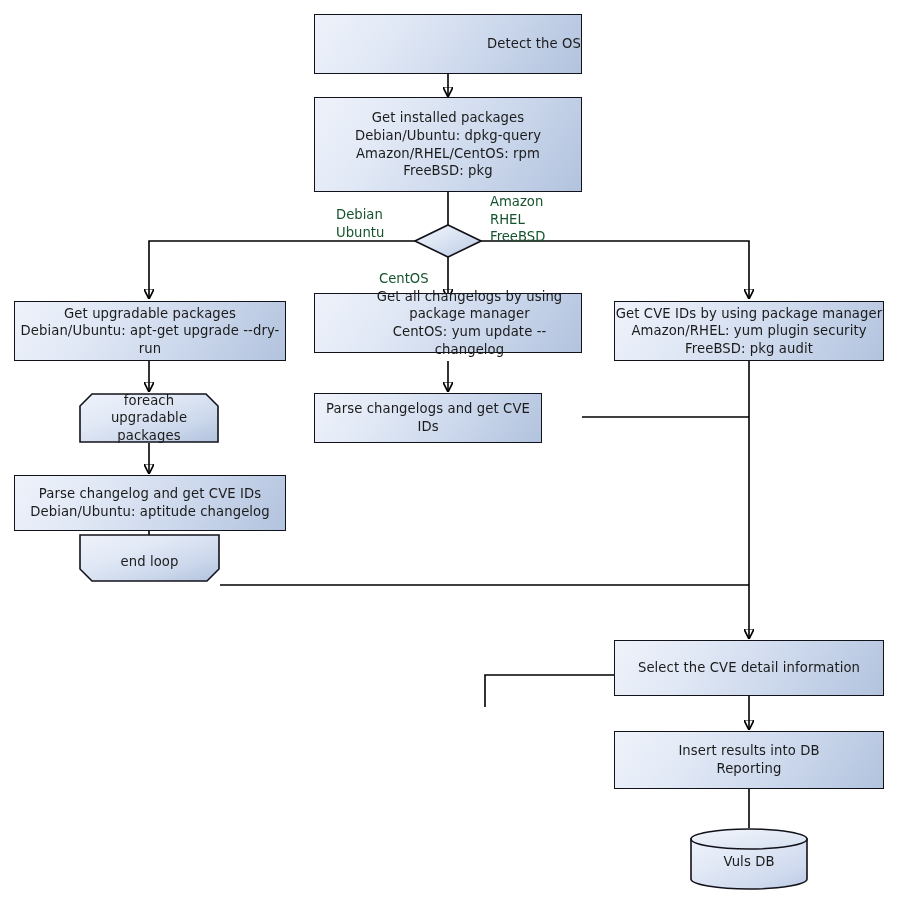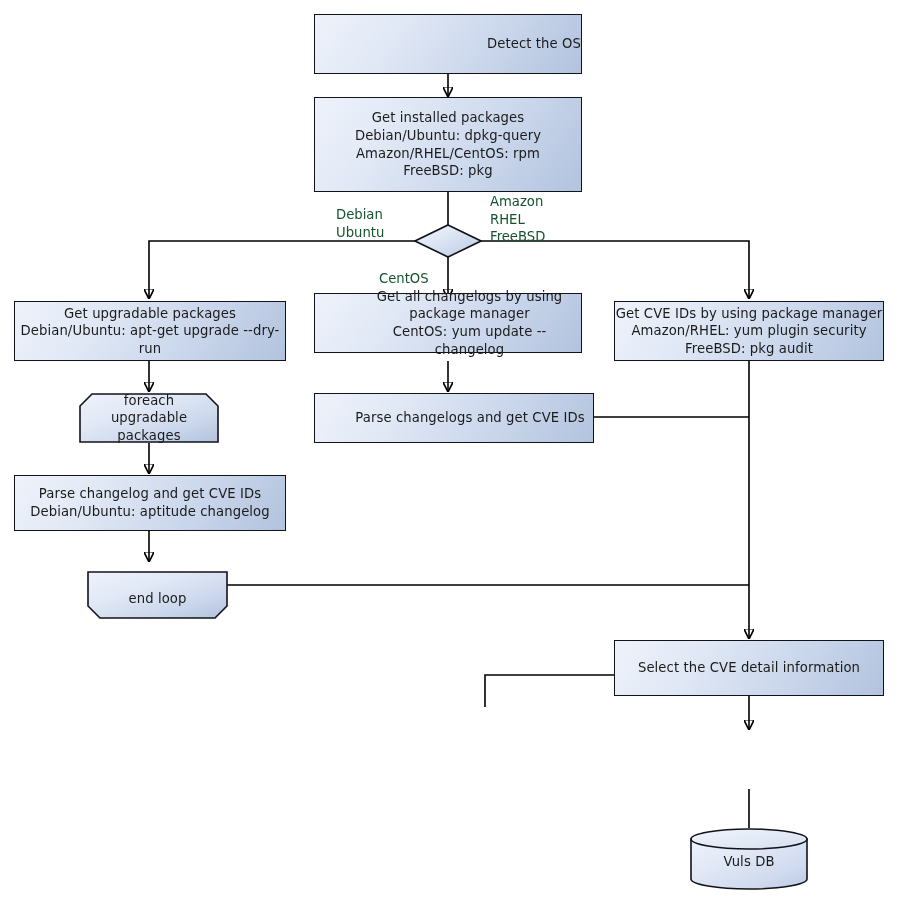--- a/index.html
+++ b/index.html
@@ -193,49 +193,53 @@
           <stop offset="70%" stop-color="#ccd8ec"></stop>
           <stop offset="100%" stop-color="#b2c3de"></stop>
         </linearGradient>
       </defs>
       <path d="M 1 49 L 1 13 L 13 1 L 127 1 L 139 13 L 139 49 Z" fill="url(#gradLoopA)" stroke="#12121a" stroke-width="1.6"></path>
     </svg>
     <span class="loop-label">foreach
 upgradable  packages</span>
   </div>
 
-  <div class="node process" style="left:314px; top:393px; width:280px; height:50px;padding-left:32px;">
+  <div class="node process" style="left:314px; top:393px; width:228px; height:50px;">
     <span>Parse changelogs and get CVE IDs</span>
   </div>
 
   <div class="node process" style="left:14px; top:475px; width:272px; height:56px;">
     <span>Parse changelog and get  CVE IDs
 Debian/Ubuntu: aptitude changelog</span>
   </div>
 
-  <div class="node loop-end" style="left:79px; top:571px; width:141px; height:64px;margin-left:8px;">
+  <div class="node loop-end" style="left:79px; top:534px; width:141px; height:64px;">
     <svg width="141" height="48" viewBox="0 0 141 48">
       <defs>
         <linearGradient id="gradLoopB" x1="0" y1="0" x2="1" y2="1">
           <stop offset="0%" stop-color="#eef2fa"></stop>
           <stop offset="35%" stop-color="#e2e9f6"></stop>
           <stop offset="70%" stop-color="#ccd8ec"></stop>
           <stop offset="100%" stop-color="#b2c3de"></stop>
         </linearGradient>
       </defs>
       <path d="M 1 1 L 140 1 L 140 35 L 128 47 L 13 47 L 1 35 Z" fill="url(#gradLoopB)" stroke="#12121a" stroke-width="1.6"></path>
     </svg>
     <span class="loop-label" style="margin-bottom:9px;">end loop</span>
   </div>
 
   <div class="node process" style="left:614px; top:640px; width:270px; height:56px;">
     <span>Select the CVE detail information</span>
   </div>
 
 
+  <div class="node process" style="left:614px; top:731px; width:270px; height:58px;">
+    <span>Insert results into DB
+Reporting</span>
+  </div>
 
   <div class="node db" style="left:690px; top:828px; width:118px; height:62px;">
     <svg width="118" height="62" viewBox="0 0 118 62">
       <defs>
         <linearGradient id="gradDb2" x1="0" y1="0" x2="1" y2="1">
           <stop offset="0%" stop-color="#eef2fa"></stop>
           <stop offset="35%" stop-color="#e2e9f6"></stop>
           <stop offset="75%" stop-color="#cfdaee"></stop>
           <stop offset="100%" stop-color="#b8c8e2"></stop>
         </linearGradient>

